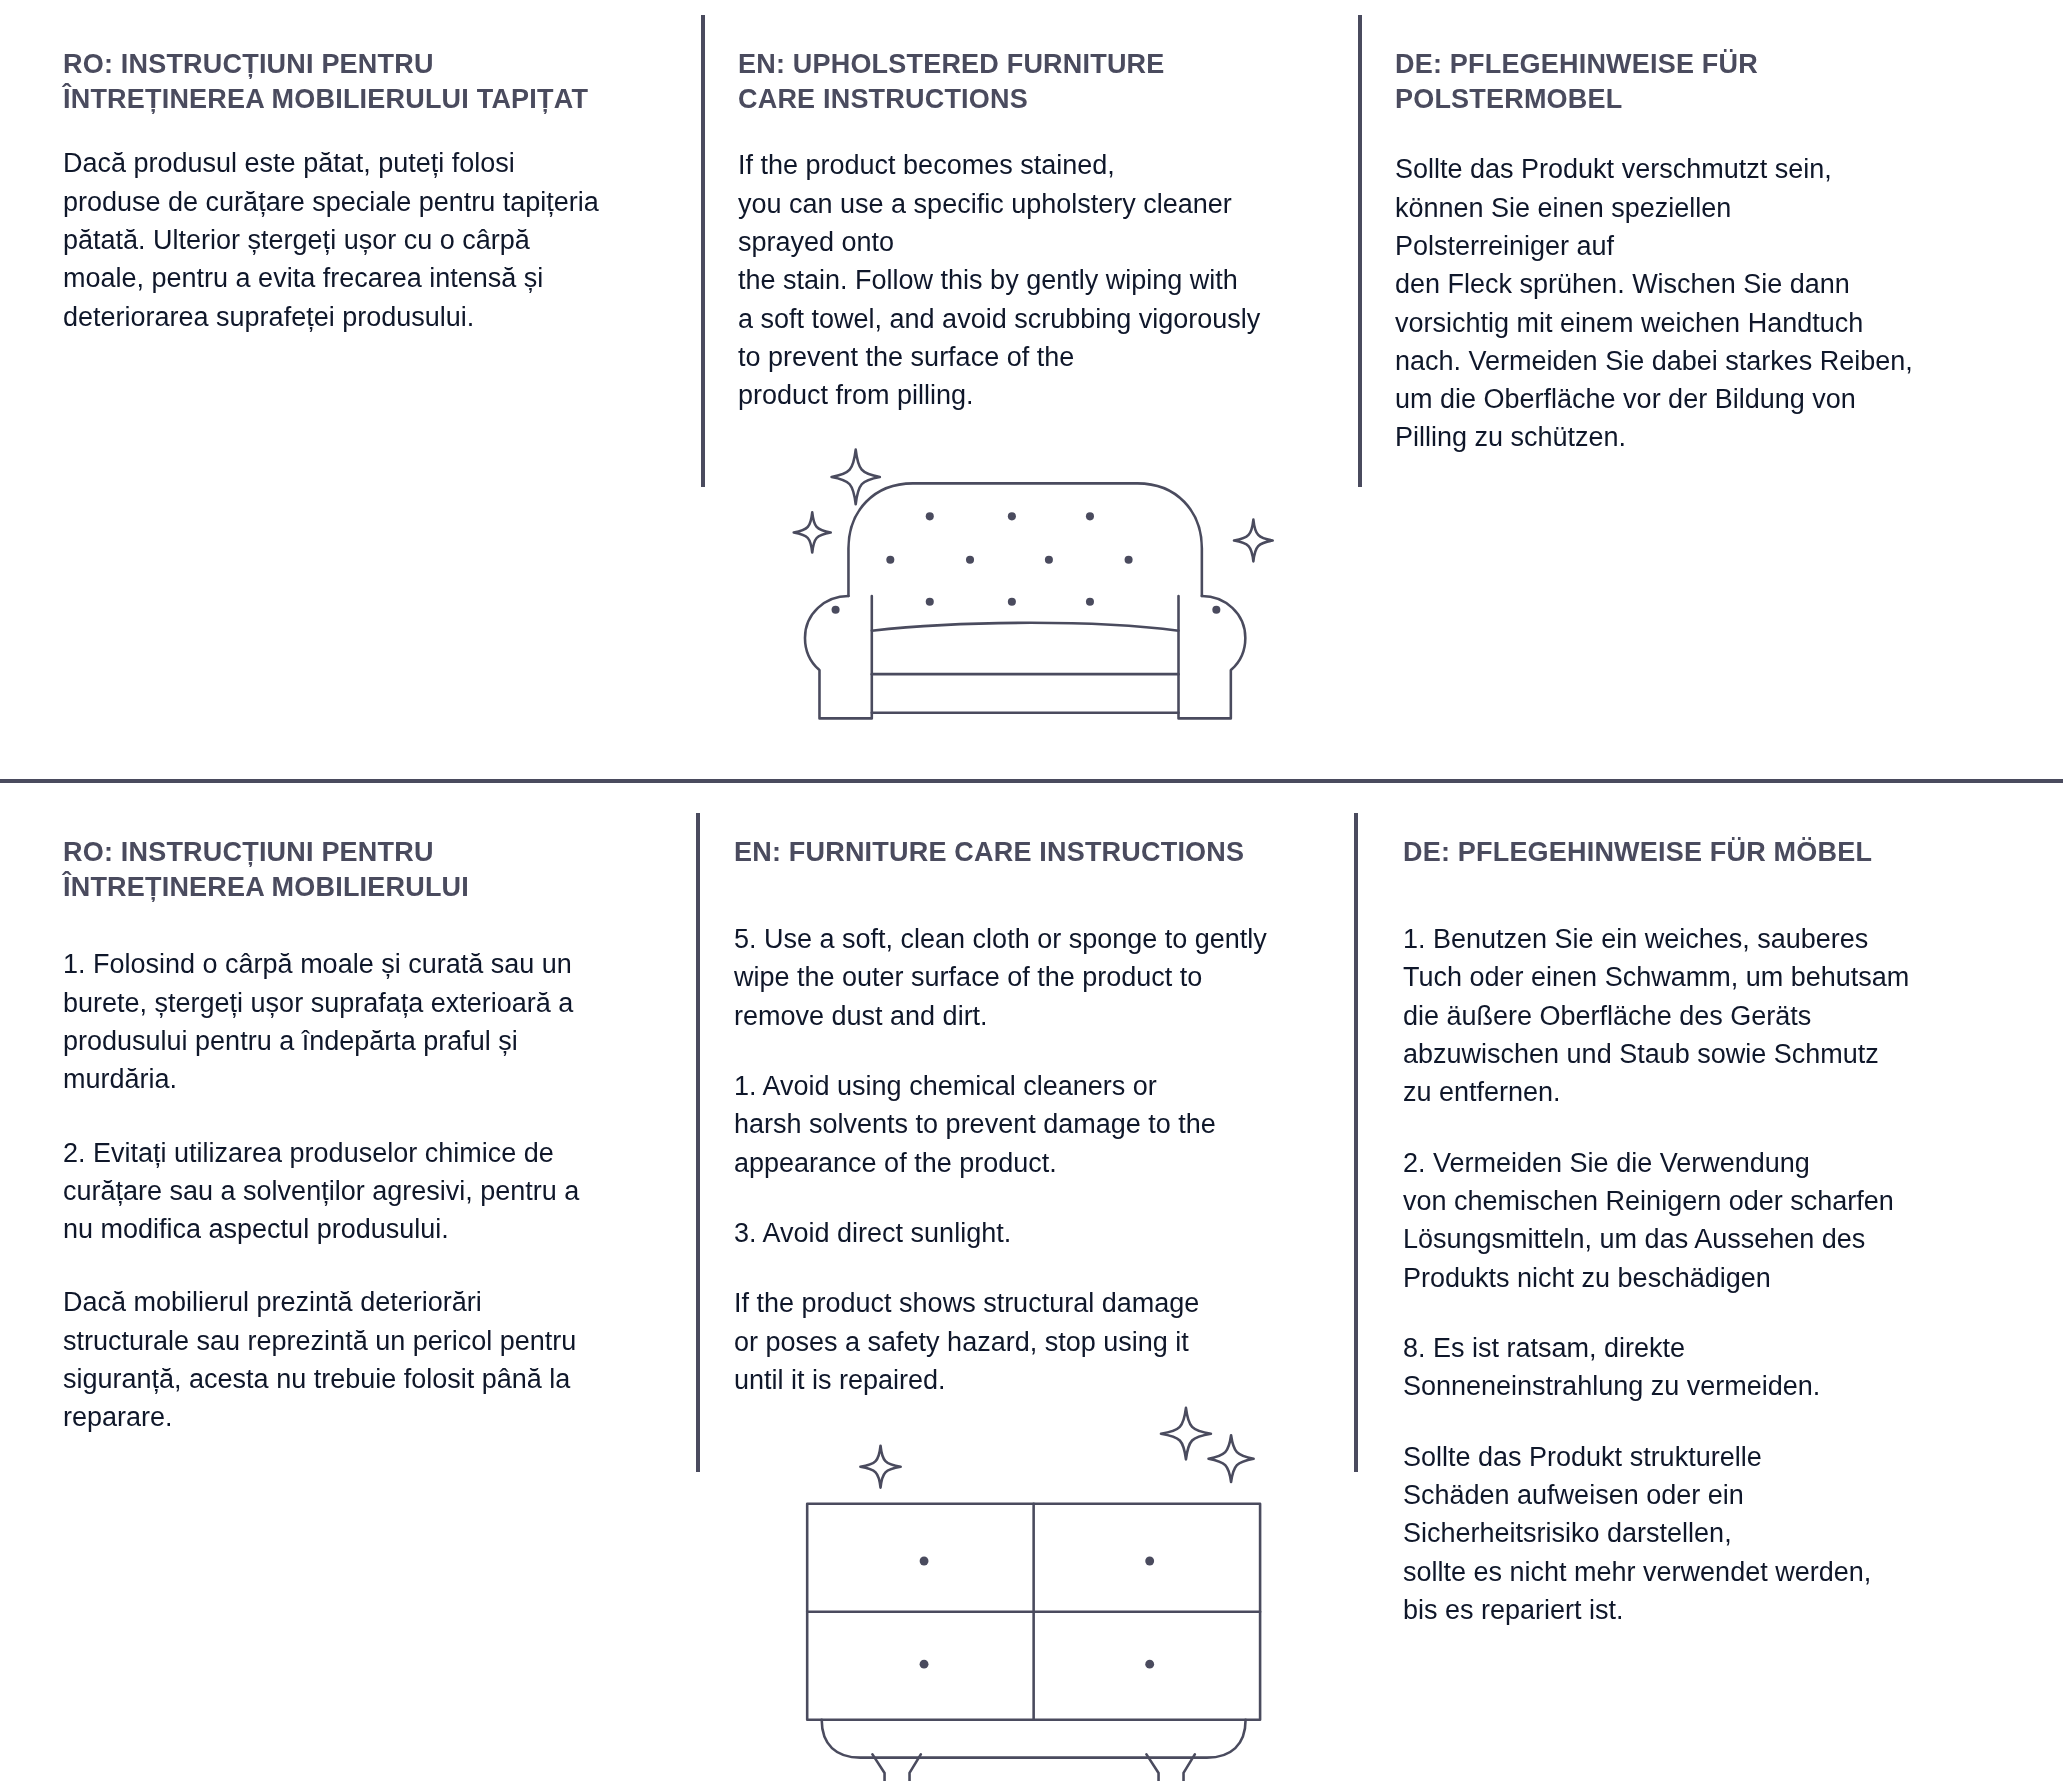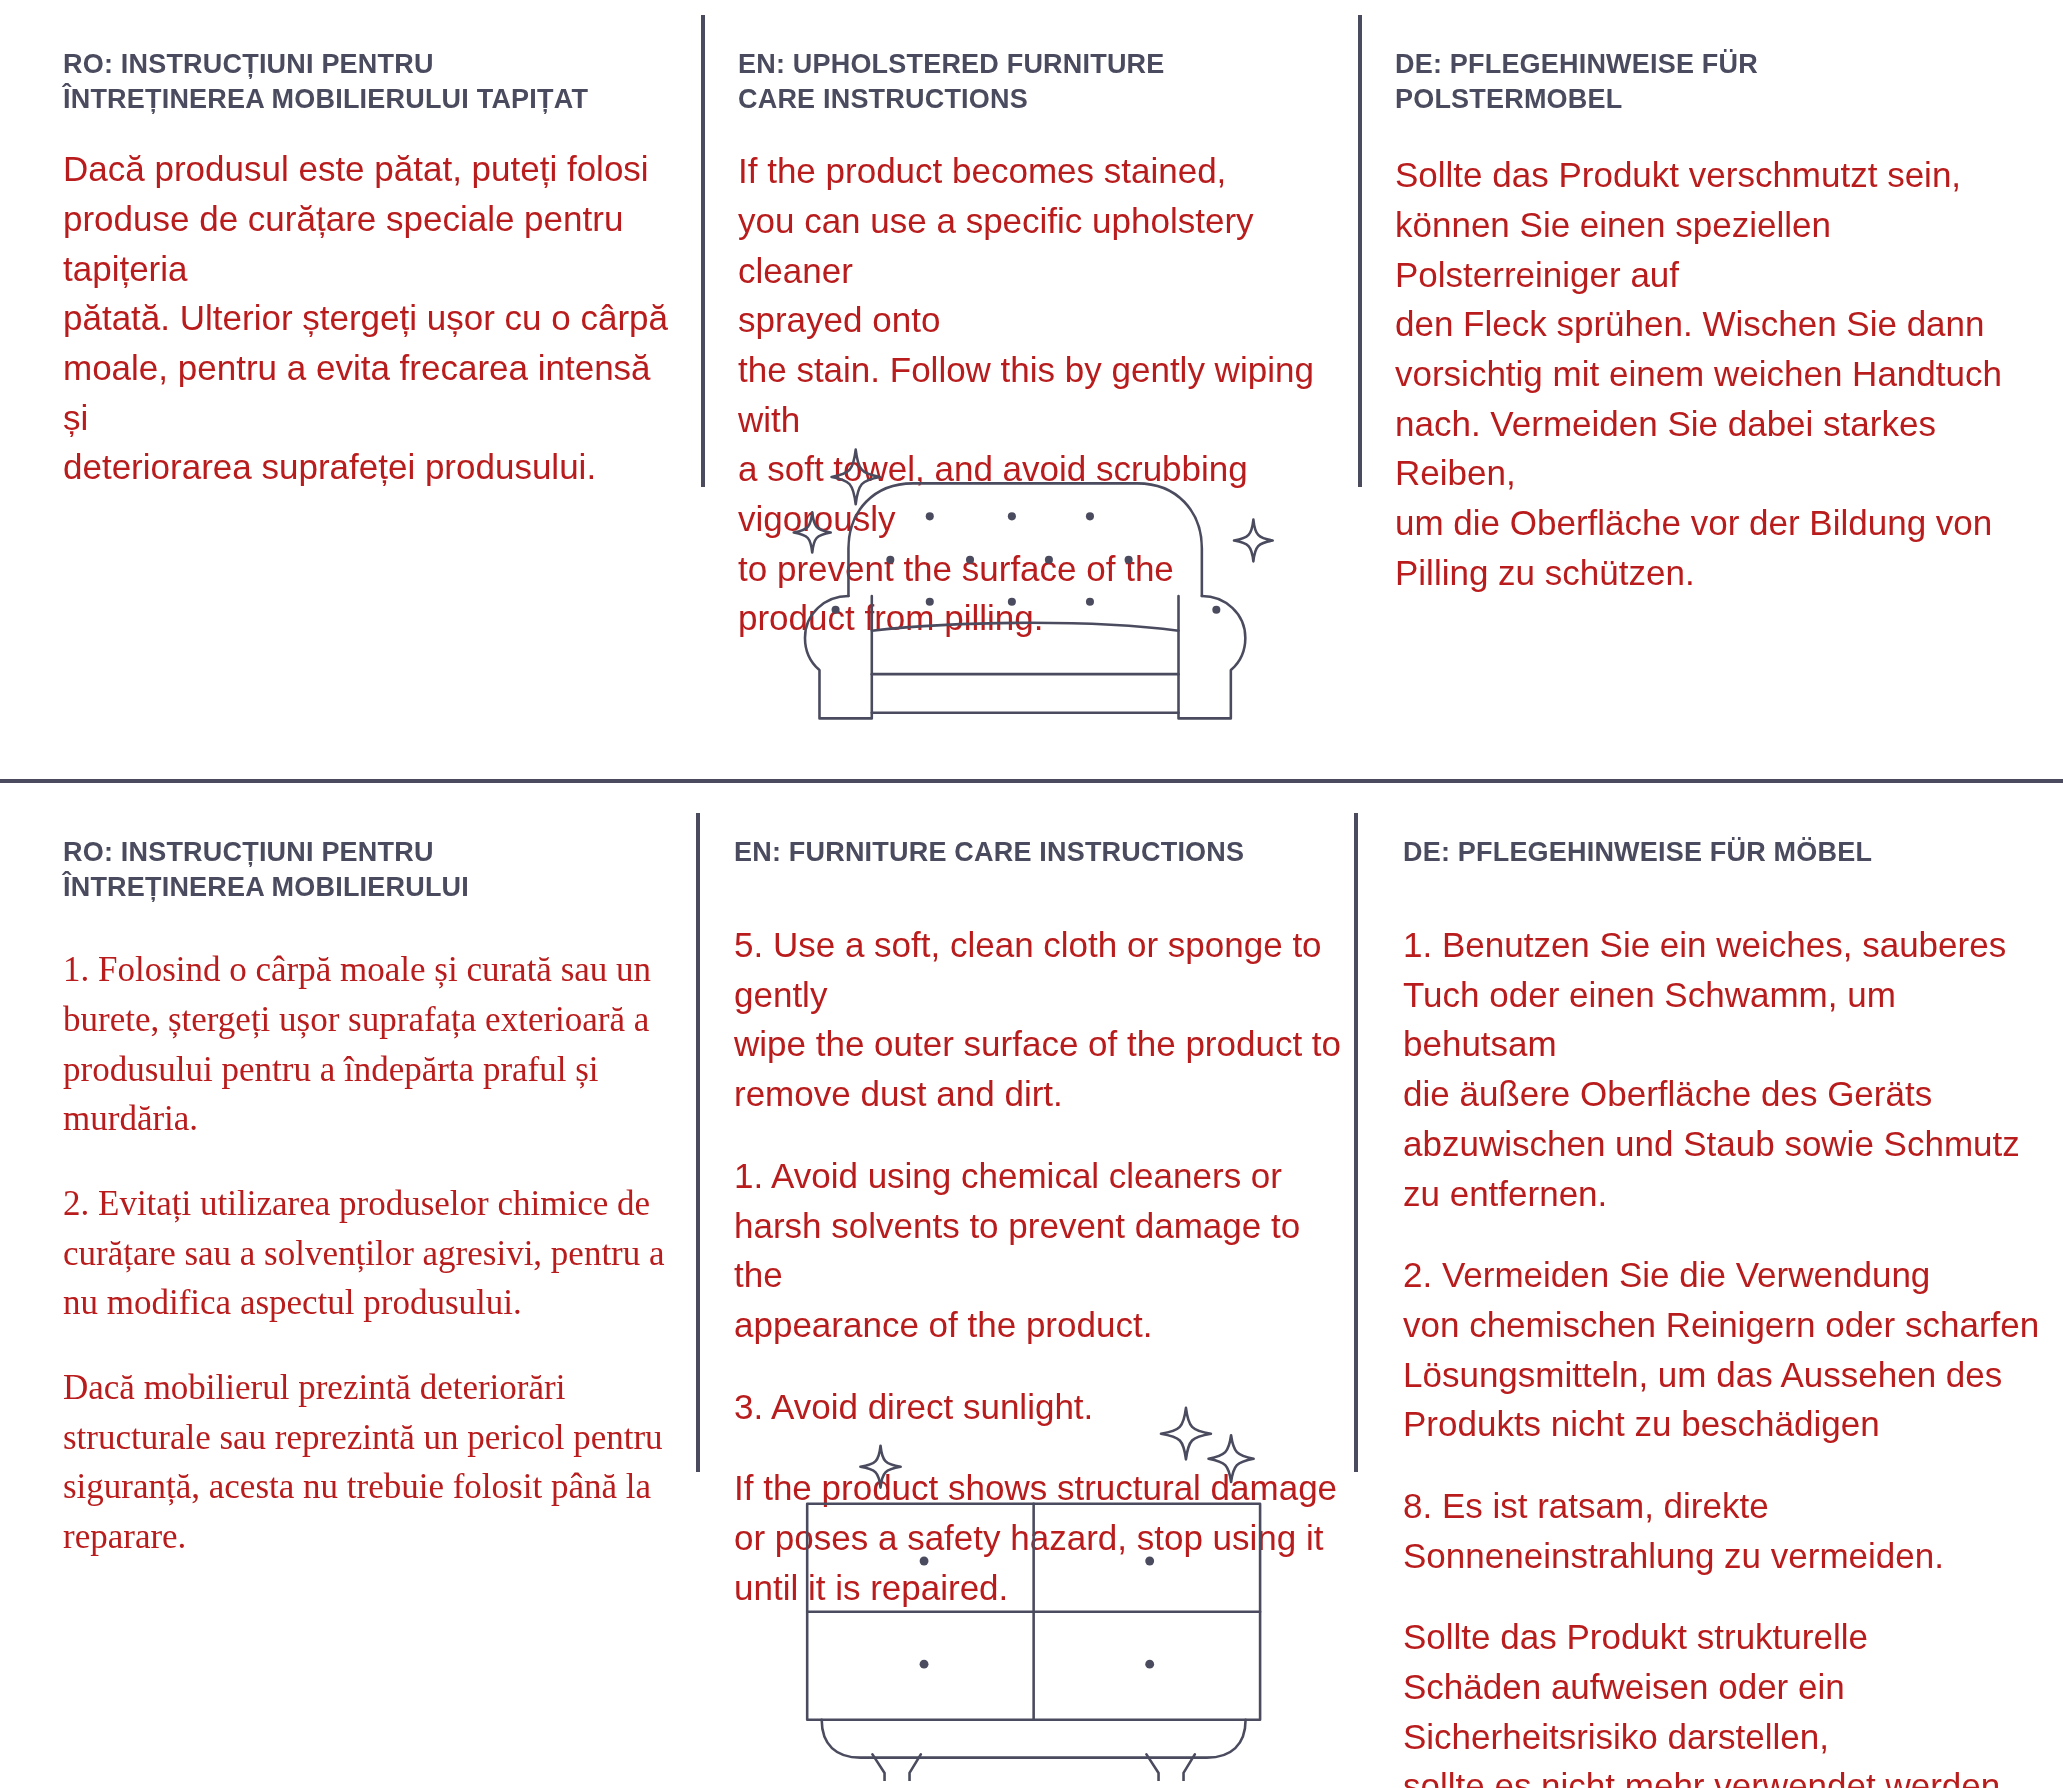--- a/index.html
+++ b/index.html
@@ -52,23 +52,23 @@
     font-weight: bold;
     font-size: 27px;
     line-height: 1.30;
     letter-spacing: 0.2px;
     color: #4a4b5e;
     text-transform: uppercase;
     white-space: pre-line;
   }
   p.body {
     margin: 0 0 27px 0;
-    font-size: 35px;
+    font-size: 27px;
     line-height: 1.42;
-    color: #b91c1c;
+    color: #0f172a;
     white-space: pre-line;
   }
   p.body:last-child { margin-bottom: 0; }
 
   
   #ro-top  { left: 63px;   top: 47px;  width: 621px; }
   #en-top  { left: 738px;  top: 47px;  width: 613px; }
   #de-top  { left: 1395px; top: 47px;  width: 637px; }
 
   #ro-top h2.heading  { margin-bottom: 27px; }
@@ -77,21 +77,21 @@
 
   
   #ro-bot  { left: 63px;   top: 835px; width: 613px; }
   #en-bot  { left: 734px;  top: 835px; width: 613px; }
   #de-bot  { left: 1395px; top: 835px; width: 645px; margin-left: 8px; }
 
   #ro-bot h2.heading { margin-bottom: 40px; }
   #en-bot h2.heading { margin-bottom: 50px; }
   #de-bot h2.heading { margin-bottom: 50px; }
 
-  #ro-bot p.body { margin-bottom: 35px; font-family: Liberation Serif, serif; }
+  #ro-bot p.body { margin-bottom: 35px; }
   #en-bot p.body { margin-bottom: 32px; }
   #de-bot p.body { margin-bottom: 32px; }
 
   
   .illus {
     position: absolute;
   }
   #sofa-illustration   { left: 774px;  top: 427px;  width: 516px;  height: 322px; }
   #dresser-illustration{ left: 778px;  top: 1370px; width: 500px;  height: 411px; }
   .illus svg { display: block; width: 100%; height: 100%; }

